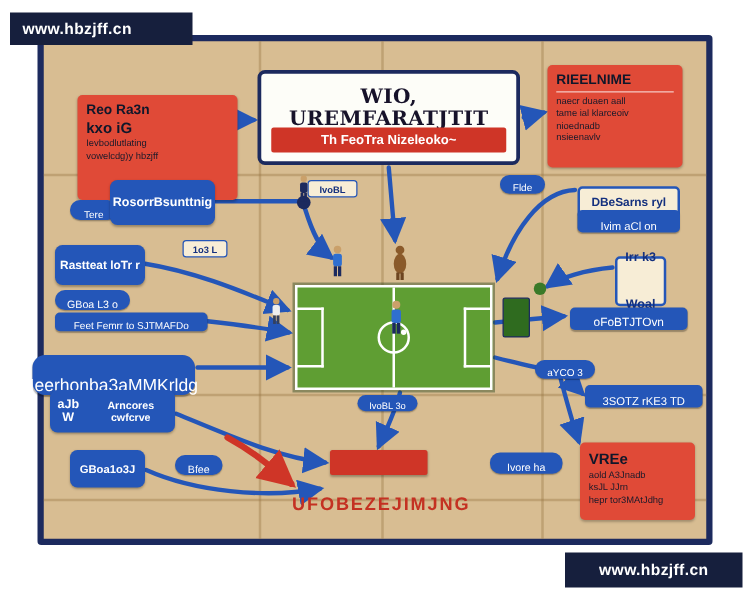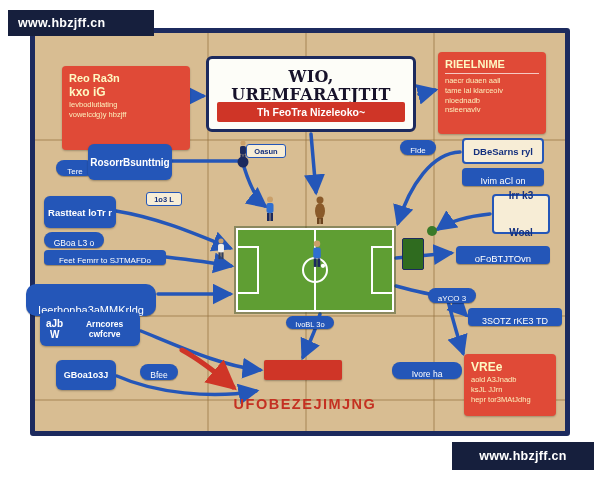--- a/index.html
+++ b/index.html
@@ -34,42 +34,42 @@
   .title-card .ttl{
     font-family:"DejaVu Serif",serif;font-weight:bold;color:#17122a;
     font-size:16px;letter-spacing:.3px;margin-top:9px;line-height:1.15;
   }
   .title-card .sub{
     position:absolute;left:8px;right:8px;bottom:7px;height:20px;
     background:var(--red2);color:#fff;font-size:10.5px;font-weight:bold;
     line-height:20px;border-radius:2px;
   }
   .note-red{
-    position:absolute;background:var(--red);color:#fef9c3;border-radius:4px;
+    position:absolute;background:var(--red);color:#0f172a;border-radius:4px;
     padding:6px 7px;box-sizing:border-box;box-shadow:0 1px 2px rgba(0,0,0,.25);
   }
   .note-red .b1{font-weight:bold;font-size:11px;line-height:1.2;}
   .note-red .b2{font-weight:bold;font-size:12px;line-height:1.25;}
   .note-red .s{font-size:7.5px;line-height:1.3;opacity:.95;}
   .pill{
     position:absolute;background:var(--blue);color:#fff;font-weight:normal;
     display:flex;align-items:flex-end;justify-content:center;text-align:center;
     border-radius:8px;box-sizing:border-box;box-shadow:0 1px 1px rgba(0,0,0,.3);
   }
   .box-blue{
     position:absolute;background:var(--blue);color:#fff;font-weight:bold;
     display:flex;flex-direction:row;align-items:center;justify-content:center;
     text-align:center;border-radius:6px;box-sizing:border-box;
     box-shadow:0 1px 2px rgba(0,0,0,.3);
   }
   .outline-box{
     position:absolute;background:#f7edd6;border:2px solid var(--blue);
     color:#14307e;font-weight:bold;display:flex;flex-direction:column;
     align-items:center;justify-content:center;text-align:right;
-    border-radius:4px;box-sizing:border-box;
+    border-radius:4px;box-sizing:border-box;margin-top:11px;
   }
   .tinytag{
     position:absolute;background:#f7edd6;border:1px solid var(--blue);
     color:#14307e;font-weight:bold;font-size:7.5px;display:flex;
     align-items:center;justify-content:center;border-radius:3px;box-sizing:border-box;
   }
   .field{
     position:absolute;left:236px;top:228px;width:158px;height:84px;
     background:var(--green);border:2.5px solid #ffffff;box-sizing:border-box;
     box-shadow:0 0 0 2px rgba(45,70,30,.45);
@@ -149,21 +149,21 @@
   </div>
   <div class="banner" style="left:452px;top:442px;width:142px;height:28px;justify-content:center;">
     <span>www.hbzjff.cn</span>
   </div>
 
   <div class="title-card">
     <div class="ttl">WIO, UREMFARATJTIT</div>
     <div class="sub">Th FeoTra Nizeleoko~</div>
   </div>
 
-  <div class="note-red" style="left:62px;top:66px;width:128px;height:84px;">
+  <div class="note-red" style="left:62px;top:76px;width:128px;height:84px;">
     <div class="b1">Reo Ra3n</div>
     <div class="b2">kxo iG</div>
     <div class="s">Ievbodlutlating</div>
     <div class="s">vowelcdg)y hbzjff</div>
   </div>
 
   <div class="note-red" style="left:438px;top:52px;width:108px;height:82px;">
     <div class="b1" style="border-bottom:1px solid rgba(255,255,255,.7);padding-bottom:2px;margin-bottom:2px;">RIEELNIME</div>
     <div class="s">naecr duaen aall</div>
     <div class="s">tame ial klarceoiv</div>
@@ -175,33 +175,33 @@
     <span>Tere</span>
   </div>
   <div class="box-blue" style="left:88px;top:144px;width:84px;height:36px;font-size:10px;">
     <span>Rosorr</span>
     <span>Bsunttnig</span>
   </div>
   <div class="tinytag" style="left:146px;top:192px;width:36px;height:14px;">
     <span>1o3 L</span>
   </div>
   <div class="tinytag" style="left:246px;top:144px;width:40px;height:14px;">
-    <span>Oasun</span>
+    <span>IvoBL</span>
   </div>
   <div class="box-blue" style="left:44px;top:196px;width:72px;height:32px;font-size:9.5px;">
     <span>Rastteat lo</span>
     <span>Tr r</span>
   </div>
   <div class="pill" style="left:44px;top:232px;width:60px;height:16px;font-size:8.5px;">
     <span>GBoa L3 o</span>
   </div>
   <div class="pill" style="left:44px;top:250px;width:122px;height:15px;font-size:8px;border-radius:4px;">
     <span>Feet Femrr to SJTMAFDo</span>
   </div>
-  <div class="pill" style="left:26px;top:284px;width:130px;height:32px;font-size:11px;border-radius:10px;">
+  <div class="pill" style="left:26px;top:284px;width:130px;height:32px;font-size:14px;border-radius:10px;">
     <span>Ieerhonba3aMMKrldg</span>
   </div>
   <div class="box-blue" style="left:40px;top:312px;width:100px;height:34px;">
     <span style="font-size:10px;">aJb W</span>
     <span style="font-size:8.5px;">Arncores cwfcrve</span>
   </div>
   <div class="box-blue" style="left:56px;top:360px;width:60px;height:30px;font-size:9px;">
     <span>GBoa</span>
     <span>1o3J</span>
   </div>
@@ -211,21 +211,21 @@
 
   <div class="pill" style="left:400px;top:140px;width:36px;height:15px;font-size:8px;">
     <span>Flde</span>
   </div>
   <div class="outline-box" style="left:462px;top:138px;width:82px;height:26px;font-size:9.5px;">
     <span>DBeSarns ryl</span>
   </div>
   <div class="pill" style="left:462px;top:168px;width:82px;height:18px;font-size:9px;border-radius:4px;">
     <span>Ivim aCl on</span>
   </div>
-  <div class="outline-box" style="left:492px;top:194px;width:58px;height:40px;font-size:10px;border-width:2.5px;gap:26px;">
+  <div class="outline-box" style="left:492px;top:194px;width:41px;height:40px;font-size:10px;border-width:2.5px;gap:26px;">
     <span>Irr k3</span>
     <span>Woal</span>
   </div>
   <div class="pill" style="left:456px;top:246px;width:94px;height:18px;font-size:9.5px;border-radius:4px;">
     <span>oFoBTJTOvn</span>
   </div>
   <div class="pill" style="left:428px;top:288px;width:48px;height:15px;font-size:8px;">
     <span>aYCO 3</span>
   </div>
   <div class="pill" style="left:468px;top:308px;width:94px;height:18px;font-size:9px;border-radius:4px;">
@@ -275,18 +275,18 @@
       <rect x="4.5" y="7" width="7" height="10" rx="2" fill="#2f6fd0"></rect>
       <rect x="5" y="17" width="2.6" height="8" fill="#1c2a5e"></rect>
       <rect x="8.4" y="17" width="2.6" height="8" fill="#1c2a5e"></rect>
     <circle cx="13.5" cy="24" r="2" fill="#ffffff"></circle>
   </svg>
 
   <div class="red-block"></div>
   <div class="pill" style="left:286px;top:316px;width:48px;height:13px;font-size:7.5px;">
     <span>IvoBL 3o</span>
   </div>
-  <div class="pill" style="left:392px;top:362px;width:70px;height:17px;font-size:8.5px;">
+  <div class="pill" style="left:392px;top:362px;width:58px;height:17px;font-size:8.5px;">
     <span>Ivore ha</span>
   </div>
   <div class="caption">UFOBEZEJIMJNG</div>
 
 </div>
 
 </body></html>

